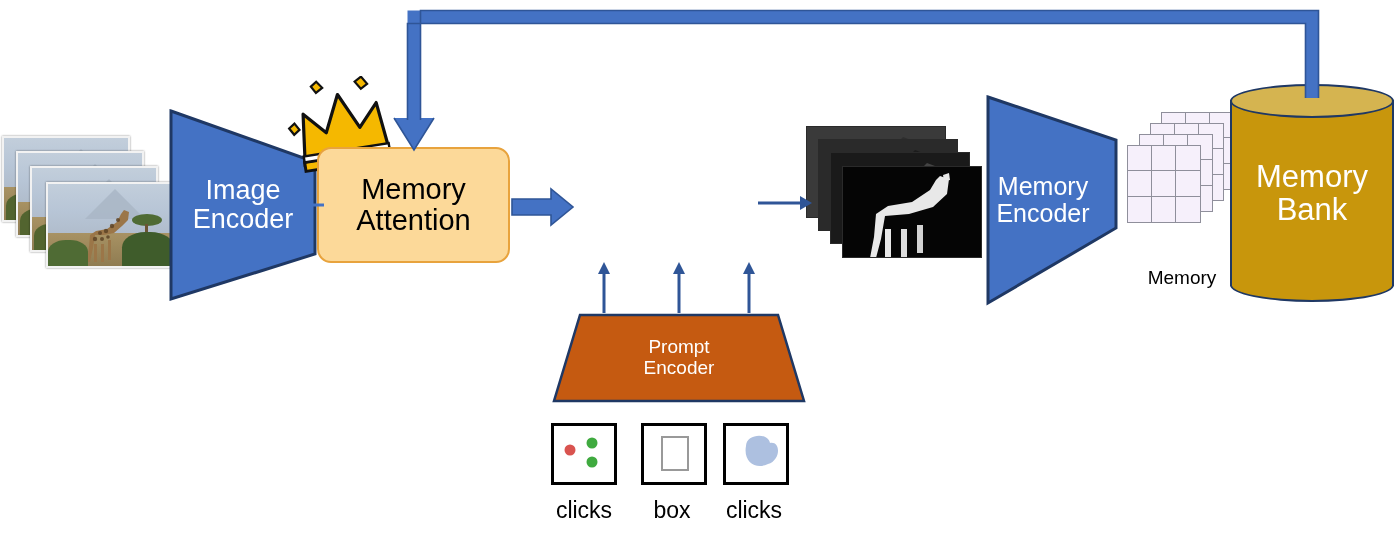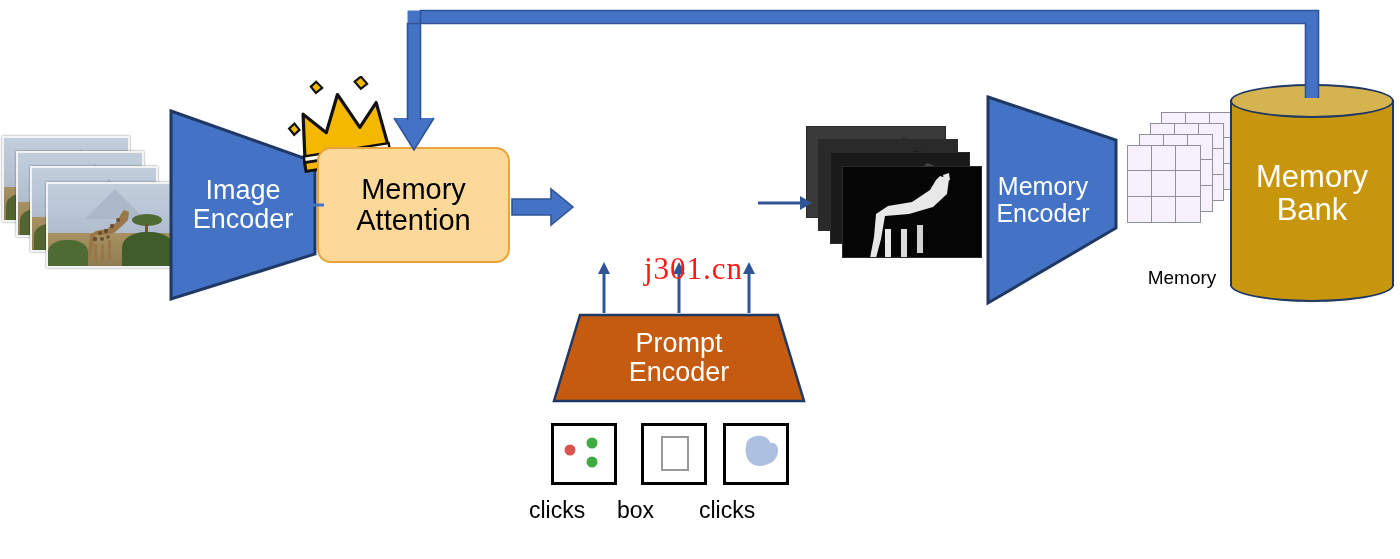--- a/index.html
+++ b/index.html
@@ -79,21 +79,21 @@
      font-size:19px; color:#000; }
 
   
   #mask-outputs{ left:806px; top:126px; width:176px; height:136px; }
   .mframe{ position:absolute; width:140px; height:92px; background:#0a0a0a;
            border:1px solid #2a2a2a; overflow:hidden; }
 
   
   .picon{ position:absolute; width:66px; height:62px; background:#fff;
           border:3px solid #000; }
-  .picon-label{ position:absolute; width:110px; 
+  .picon-label{ position:absolute; width:110px; text-align:center;
           font-size:23px; color:#000; }
 
   
   svg.ov{ position:absolute; left:0; top:0; width:1400px; height:559px;
           pointer-events:none; }
 
   
   #watermark{ left:644px; top:251px; font-family:"Liberation Serif", serif;
      font-size:31px; color:#ff1a1a; letter-spacing:1px; }
 </style>
@@ -187,21 +187,21 @@
   <div class="rbox" id="memory-attention">
     <div class="shape-label black-txt" style="font-size:29px;">Memory
 Attention</div>
   </div>
 
 
   <div class="abs" id="prompt-encoder">
     <svg class="trap-svg" width="254" height="90" viewBox="0 0 254 90">
       <polygon points="28,2 226,2 252,88 2,88" fill="#c55a11" stroke="#1f3864" stroke-width="2.5"></polygon>
     </svg>
-    <div class="shape-label white-txt" style="font-size:27px;">Prompt
+    <div class="shape-label white-txt" style="font-size:19px;">Prompt
 Encoder</div>
   </div>
 
   <div class="picon" style="left:551px;top:423px;">
     <svg width="60" height="56" viewBox="0 0 60 56">
       <circle cx="16" cy="24" r="5.5" fill="#d9534f"></circle>
       <circle cx="38" cy="17" r="5.5" fill="#3faa3f"></circle>
       <circle cx="38" cy="36" r="5.5" fill="#3faa3f"></circle>
     </svg>
   </div>
@@ -342,15 +342,14 @@
     <g>
       <line x1="604" y1="313" x2="604" y2="272" stroke="#2f5597" stroke-width="3"></line>
       <polygon points="598,274 604,262 610,274" fill="#2f5597"></polygon>
       <line x1="679" y1="313" x2="679" y2="272" stroke="#2f5597" stroke-width="3"></line>
       <polygon points="673,274 679,262 685,274" fill="#2f5597"></polygon>
       <line x1="749" y1="313" x2="749" y2="272" stroke="#2f5597" stroke-width="3"></line>
       <polygon points="743,274 749,262 755,274" fill="#2f5597"></polygon>
     </g>
   </svg>
 
-  <div class="abs" id="watermark">j301.cn</div>
 
 </div>
 
 </body></html>

